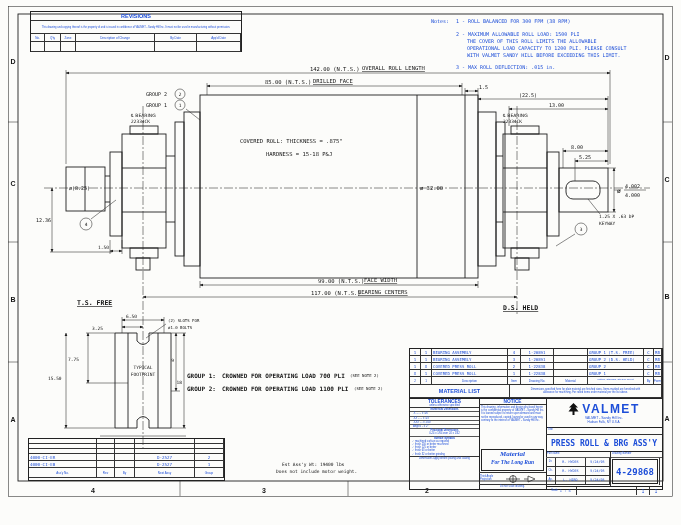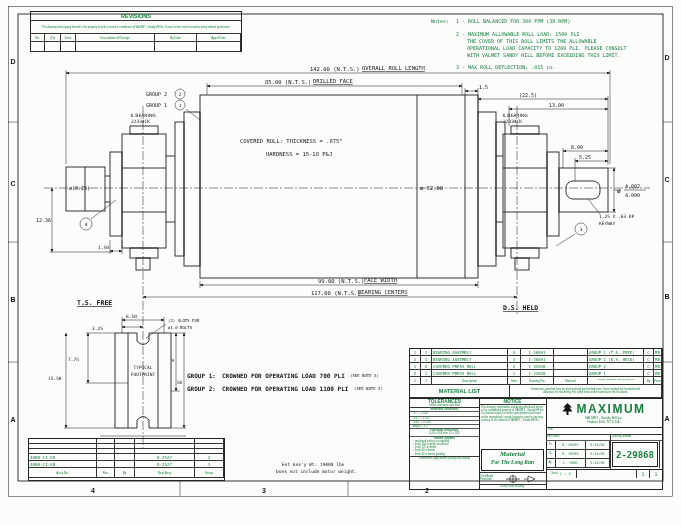--- a/index.html
+++ b/index.html
@@ -1,17 +1,17 @@
 <!DOCTYPE html>
 <html><head>
 <meta charset="utf-8">
 <style>
   html,body{margin:0;padding:0;background:#e9e9e5;}
   #sheet{position:relative;width:681px;height:525px;background:#fcfcfa;
-         font-family:"Liberation Sans",sans-serif;color:#15803d;overflow:hidden;}
+         font-family:"Liberation Sans",sans-serif;color:#1d4ed8;overflow:hidden;}
   .abs{position:absolute;}
   svg{position:absolute;left:0;top:0;}
   svg .geo{stroke:#1f1f1f;stroke-width:.9;fill:none;}
   svg .thin{stroke:#2a2a2a;stroke-width:.55;fill:none;}
   svg .cl{stroke:#2a2a2a;stroke-width:.55;fill:none;stroke-dasharray:9 2 2 2;}
   svg text{fill:#141414;stroke:none;font-family:"DejaVu Sans Mono",monospace;}
   .t55{font-size:5.5px;} .t5{font-size:5px;} .t45{font-size:4.5px;} .t4{font-size:4px;}
   .t6{font-size:6px;} .t65{font-size:6.5px;font-weight:bold;} .b{font-weight:bold;}
   .ul{text-decoration:underline;}
   .zl{font-size:7px;font-weight:bold;font-family:"Liberation Sans",sans-serif;text-anchor:middle;}
@@ -399,26 +399,27 @@
     </div>
     <div class="tiny" style="text-align:center;border-top:.5px solid #333;">Do not scale drawing.</div>
   </div>
 
   <div class="abs" style="left:136px;top:0;width:116px;height:90px;">
     <div style="height:28px;border-bottom:1px solid #222;text-align:center;">
       <div style="display:flex;align-items:center;justify-content:center;gap:3px;padding-top:3px;">
         <svg width="11" height="12" style="position:static;">
           <path d="M5.5,0 L10,4.5 H7.5 L10.5,8.5 H6.5 V12 H4.5 V8.5 H0.5 L3.5,4.5 H1 Z" fill="#111"></path>
         </svg>
-        <span class="b" style="font-size:12px;letter-spacing:1.5px;">MAXIMUM</span>
+        <span class="b" style="font-size:12px;letter-spacing:1.5px;">VALMET</span>
       </div>
       <div style="font-size:3.4px;">VALMET - Sandy Hill Inc.</div>
       <div style="font-size:3px;">Hudson Falls, NY U.S.A.</div>
     </div>
     <div class="tiny" style="height:6px;border-bottom:.5px solid #333;padding-left:2px;">Title</div>
+    <div class="ctr b" style="height:16px;border-bottom:1px solid #222;font-size:8px;font-family:'DejaVu Sans Mono',monospace;">PRESS ROLL &amp; BRG ASS'Y</div>
     <div style="display:flex;height:34px;border-bottom:1px solid #222;">
       <div style="width:64px;border-right:.6px solid #333;">
         <div class="tiny" style="border-bottom:.4px solid #555;padding-left:1px;height:5px;">Part Name</div>
         <div class="row" style="grid-template-columns:10px 30px 24px;height:9px;font-size:3.4px;">
           <div class="c tiny">Dr.</div>
           <div class="c">R. HYDES</div>
           <div class="c">5/24/95</div>
         </div>
         <div class="row" style="grid-template-columns:10px 30px 24px;height:9px;font-size:3.4px;">
           <div class="c tiny">Ch.</div>
@@ -427,21 +428,21 @@
         </div>
         <div class="row" style="grid-template-columns:10px 30px 24px;height:9px;font-size:3.4px;">
           <div class="c tiny">Ap.</div>
           <div class="c">L. HIRD</div>
           <div class="c">5/24/95</div>
         </div>
       </div>
       <div style="flex:1;">
         <div class="tiny" style="border-bottom:.4px solid #555;padding-left:1px;height:5px;">Drawing Number</div>
         <div style="display:flex;height:27px;">
-          <div class="ctr b" style="width:44px;border:1px solid #222;margin:1px;font-size:9px;font-family:'DejaVu Sans Mono',monospace;">2-29868</div>
+          <div class="ctr b" style="width:44px;border:1px solid #222;margin:1px;font-size:9px;font-family:'DejaVu Sans Mono',monospace;">4-29868</div>
           <div style="flex:1;border-left:.5px solid #333;"></div>
         </div>
       </div>
     </div>
     <div style="display:flex;height:8px;">
       <div class="ctr" style="width:30px;border-right:.5px solid #333;gap:2px;">
         <span class="tiny">Scale</span>
         <span style="font-size:3.6px;font-family:'DejaVu Sans Mono',monospace;">1 : 5</span>
       </div>
       <div style="flex:1;border-right:.5px solid #333;"></div>

